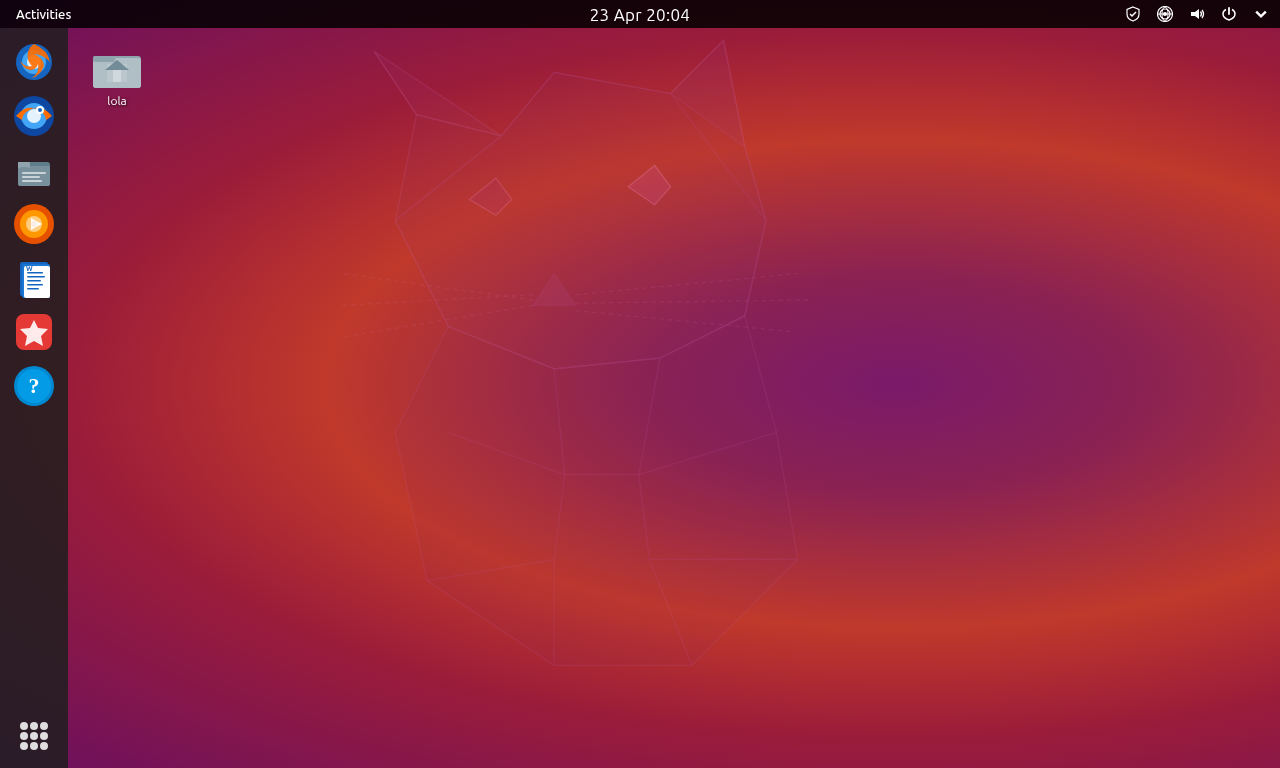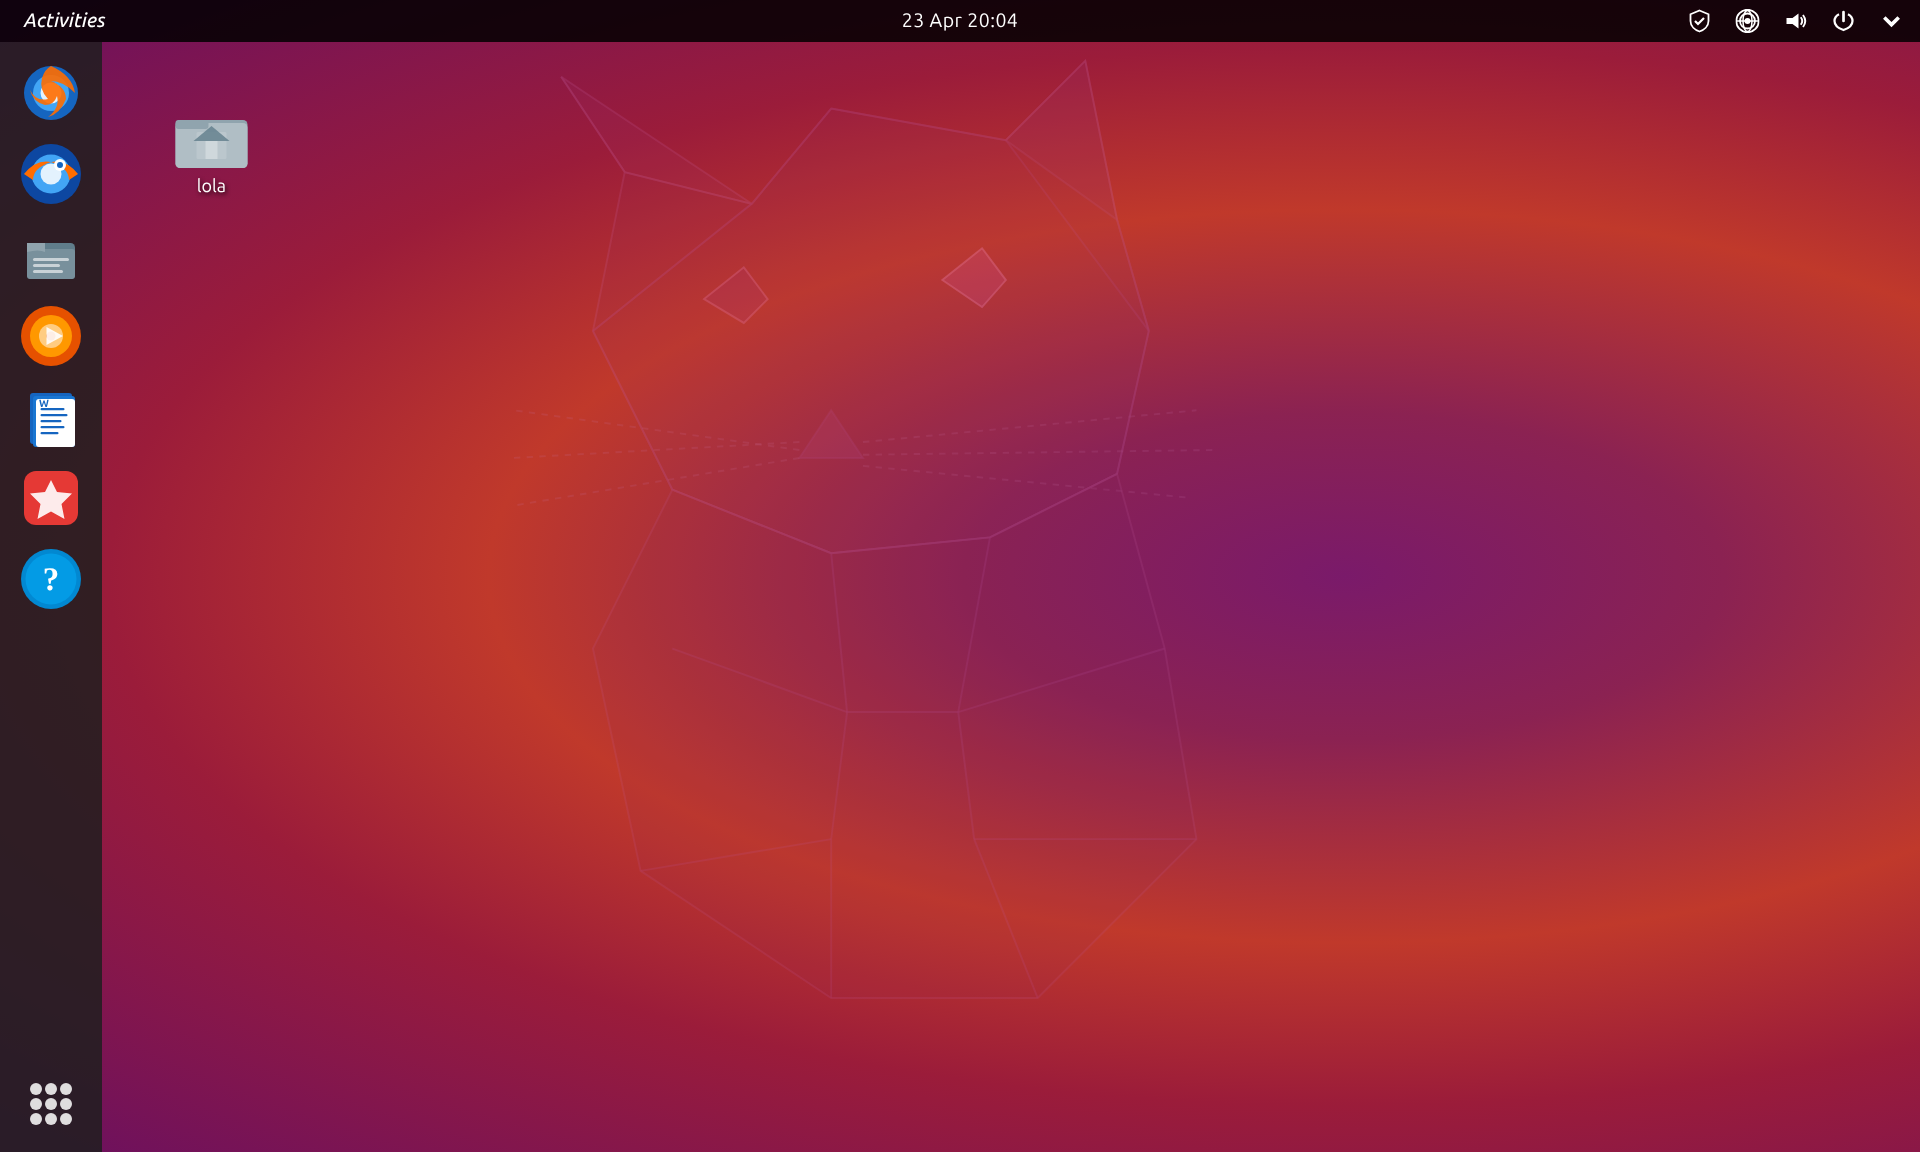--- a/index.html
+++ b/index.html
@@ -42,40 +42,39 @@
       display: flex;
       align-items: center;
       justify-content: space-between;
       z-index: 100;
       padding: 0 8px;
     }
 
     #topbar-left {
       display: flex;
       align-items: center;
-      font-style: italic;
     }
 
     #activities-btn {
       color: white;
       font-size: 13px;
       font-weight: 500;
       cursor: pointer;
       padding: 0 8px;
       height: 28px;
       display: flex;
       align-items: center;
     }
 
     #topbar-center {
       position: absolute;
       left: 50%;
       transform: translateX(-50%);
       color: white;
-      font-size: 13px;
+      font-size: 17px;
       font-weight: 400;
       letter-spacing: 0.3px;
     }
 
     #topbar-right {
       display: flex;
       align-items: center;
       gap: 10px;
       margin-left: auto;
     }
@@ -123,21 +122,21 @@
       cursor: pointer;
       position: relative;
       overflow: hidden;
     }
 
     
     #desktop-icons {
       position: absolute;
       top: 28px;
       left: 68px;
-      padding: 28px;
+      padding: 4px;
       display: flex;
       flex-direction: column;
       gap: 4px;
       z-index: 10;
     }
 
     .desktop-icon {
       display: flex;
       flex-direction: column;
       align-items: center;

